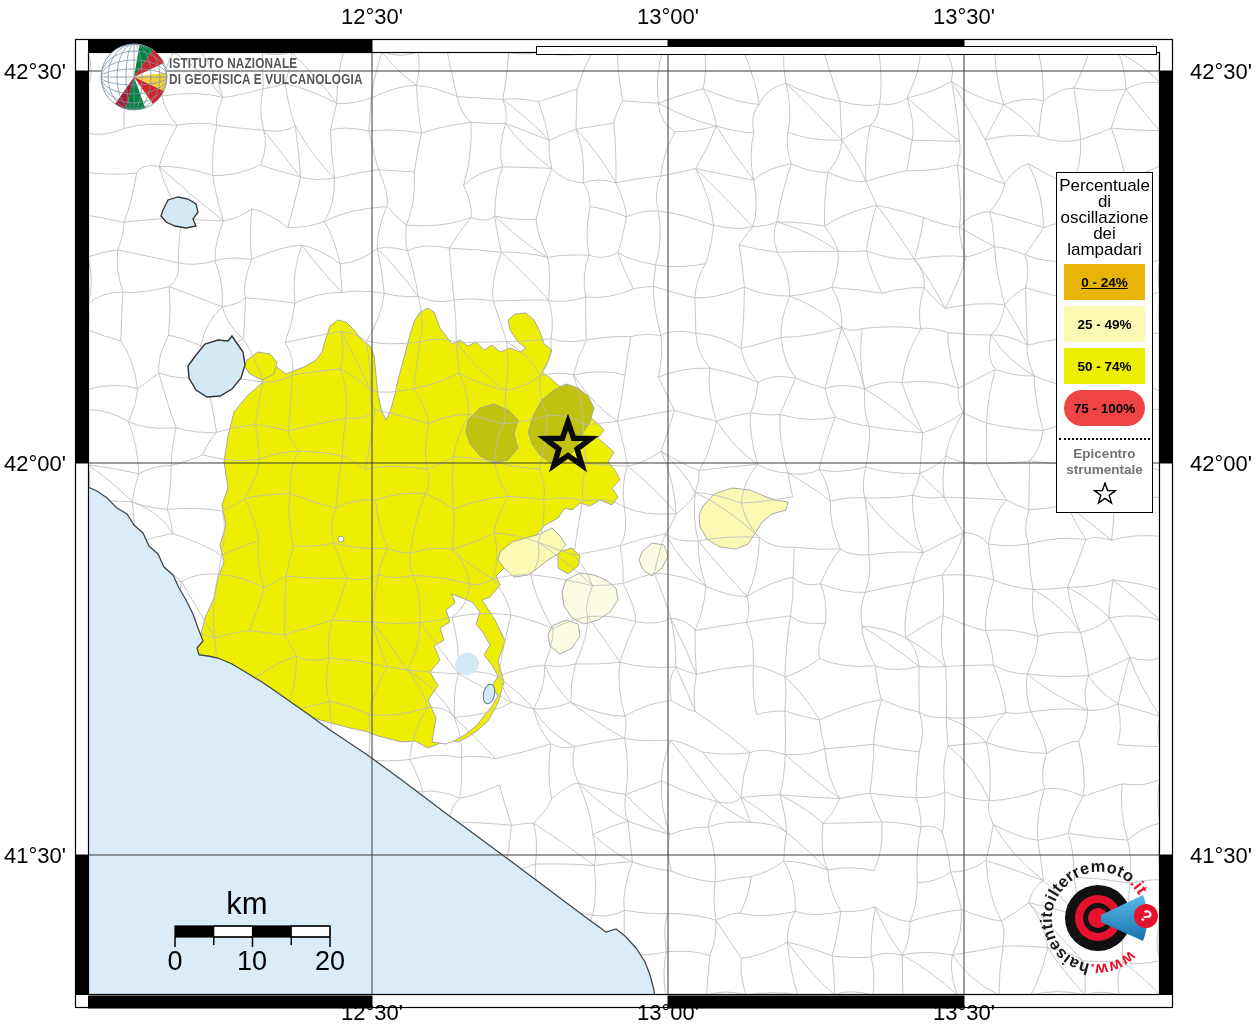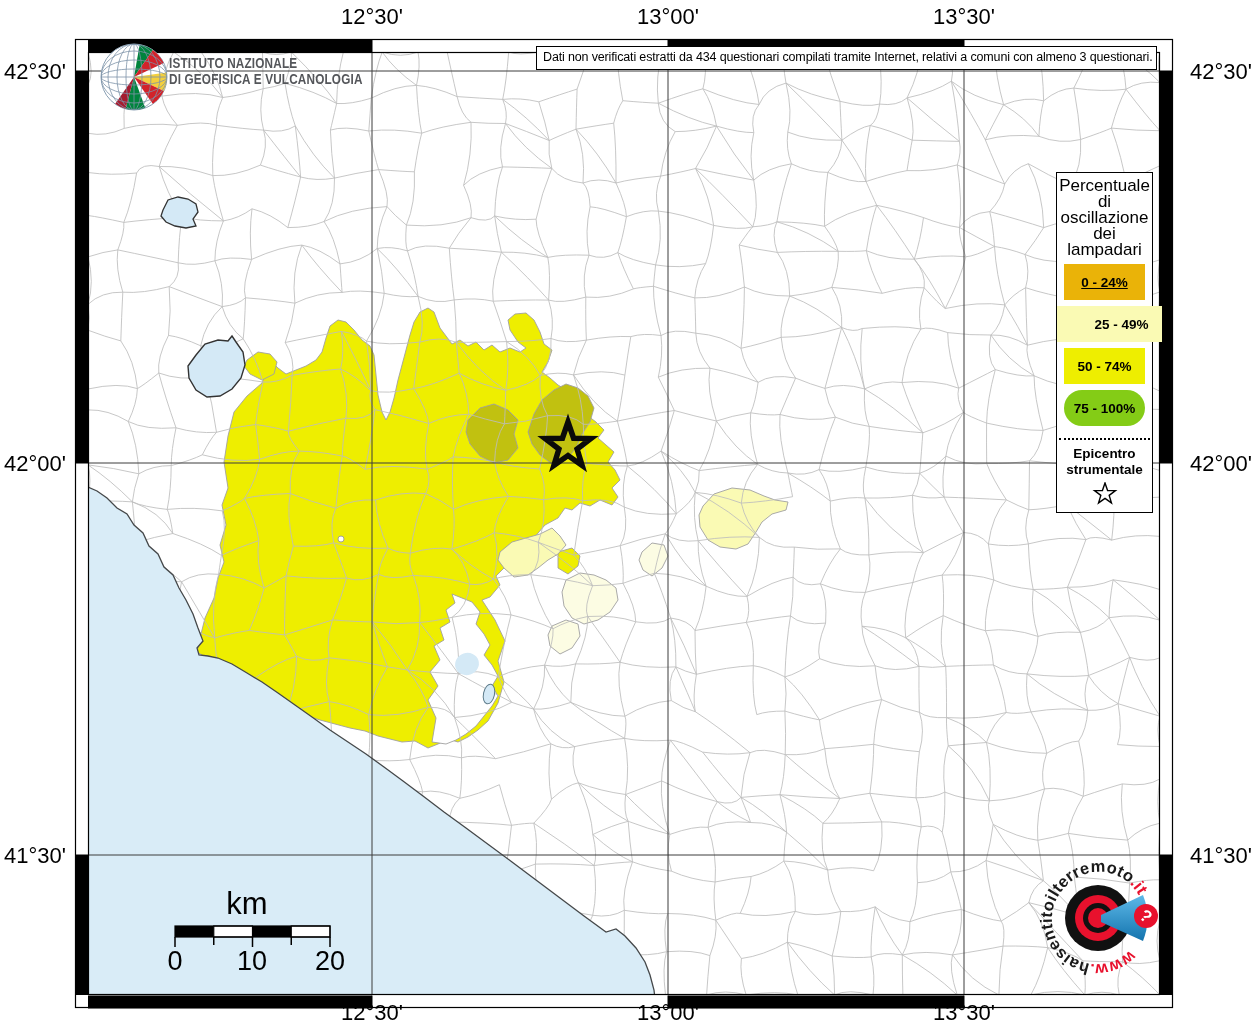--- a/index.html
+++ b/index.html
@@ -15,21 +15,21 @@
              background:#fff;border:1.4px solid #000;padding:3px 6px 4px 6px;}
   #title-box .tline{font-size:12.5px;line-height:15.3px;letter-spacing:-0.15px;
                     color:#000;white-space:nowrap;}
   #legend-box{position:absolute;left:1056px;top:172px;width:97px;height:341px;box-sizing:border-box;
               background:#fff;border:1.4px solid #000;text-align:center;}
   .legend-title{font-size:17px;font-weight:normal;line-height:16px;color:#000;}
   .legend-title:first-child{margin-top:5px;}
   .swatch{width:81px;height:36px;margin:6px auto 0 auto;display:flex;align-items:center;
           justify-content:center;font-size:13.5px;font-weight:bold;color:#000;}
   .legend-divider{border-top:2px dotted #000;margin:12px 2px 6px 2px;}
-  .legend-epi{font-size:13.5px;font-weight:bold;line-height:16px;color:#000000;}
+  .legend-epi{font-size:13.5px;font-weight:bold;line-height:16px;color:#737373;}
   #legend-star{margin-top:4px;}
   #ingv-text{position:absolute;left:169px;top:55px;color:#54565a;font-weight:bold;
              transform:scaleX(0.84);transform-origin:left top;white-space:nowrap;}
   #ingv-text .il1{font-size:14px;line-height:16px;letter-spacing:0.2px;}
   #ingv-text .il2{font-size:14px;line-height:16px;letter-spacing:0.2px;}
   #km-label{position:absolute;left:247px;top:886px;transform:translateX(-50%);
             font-size:31px;color:#000;}
   .sb-num{position:absolute;top:946px;transform:translateX(-50%);font-size:27px;color:#000;}
 </style>
 </head>
@@ -191,33 +191,32 @@
 <div class="axis-label axis-right" style="top:59px">42°30'</div>
 <div class="axis-label axis-right" style="top:451px">42°00'</div>
 <div class="axis-label axis-right" style="top:843px">41°30'</div>
 
 <div id="ingv-text">
   <div class="il1">ISTITUTO NAZIONALE</div>
   <div class="il2">DI GEOFISICA E VULCANOLOGIA</div>
 </div>
 
 <div id="title-box">
-  <div class="tline">Dati non verificati estratti da 434 questionari compilati tramite Internet, relativi a comuni con almeno 3 questionari.</div>
 </div>
 
 <div id="legend-box">
   <div class="legend-title">Percentuale</div>
   <div class="legend-title">di</div>
   <div class="legend-title">oscillazione</div>
   <div class="legend-title">dei</div>
   <div class="legend-title">lampadari</div>
   <div class="swatch" style="background: #eab308; text-decoration: underline;">0 - 24%</div>
-  <div class="swatch" style="background: rgb(250, 250, 180); padding-left: 24px;">25 - 49%</div>
+  <div class="swatch" style="background: rgb(250, 250, 180);">25 - 49%</div>
   <div class="swatch" style="background: rgb(238, 238, 0);">50 - 74%</div>
-  <div class="swatch" style="background: #84cc16; border-radius: 18px;">75 - 100%</div>
+  <div class="swatch" style="background: #ef4444; border-radius: 18px;">75 - 100%</div>
   <div class="legend-divider"></div>
   <div class="legend-epi">Epicentro</div>
   <div class="legend-epi">strumentale</div>
   <svg id="legend-star" width="26" height="24" viewBox="0 0 26 24">
     <path d="M 13,1 L 15.59,8.44 L 23.46,8.60 L 17.18,13.36 L 19.47,20.90 L 13,16.4 L 6.53,20.90 L 8.82,13.36 L 2.54,8.60 L 10.41,8.44 Z" fill="#fff" stroke="#000" stroke-width="1.4"></path>
   </svg>
 </div>
 
 <div id="km-label">km</div>
 <div class="sb-num" style="left:175px">0</div>

